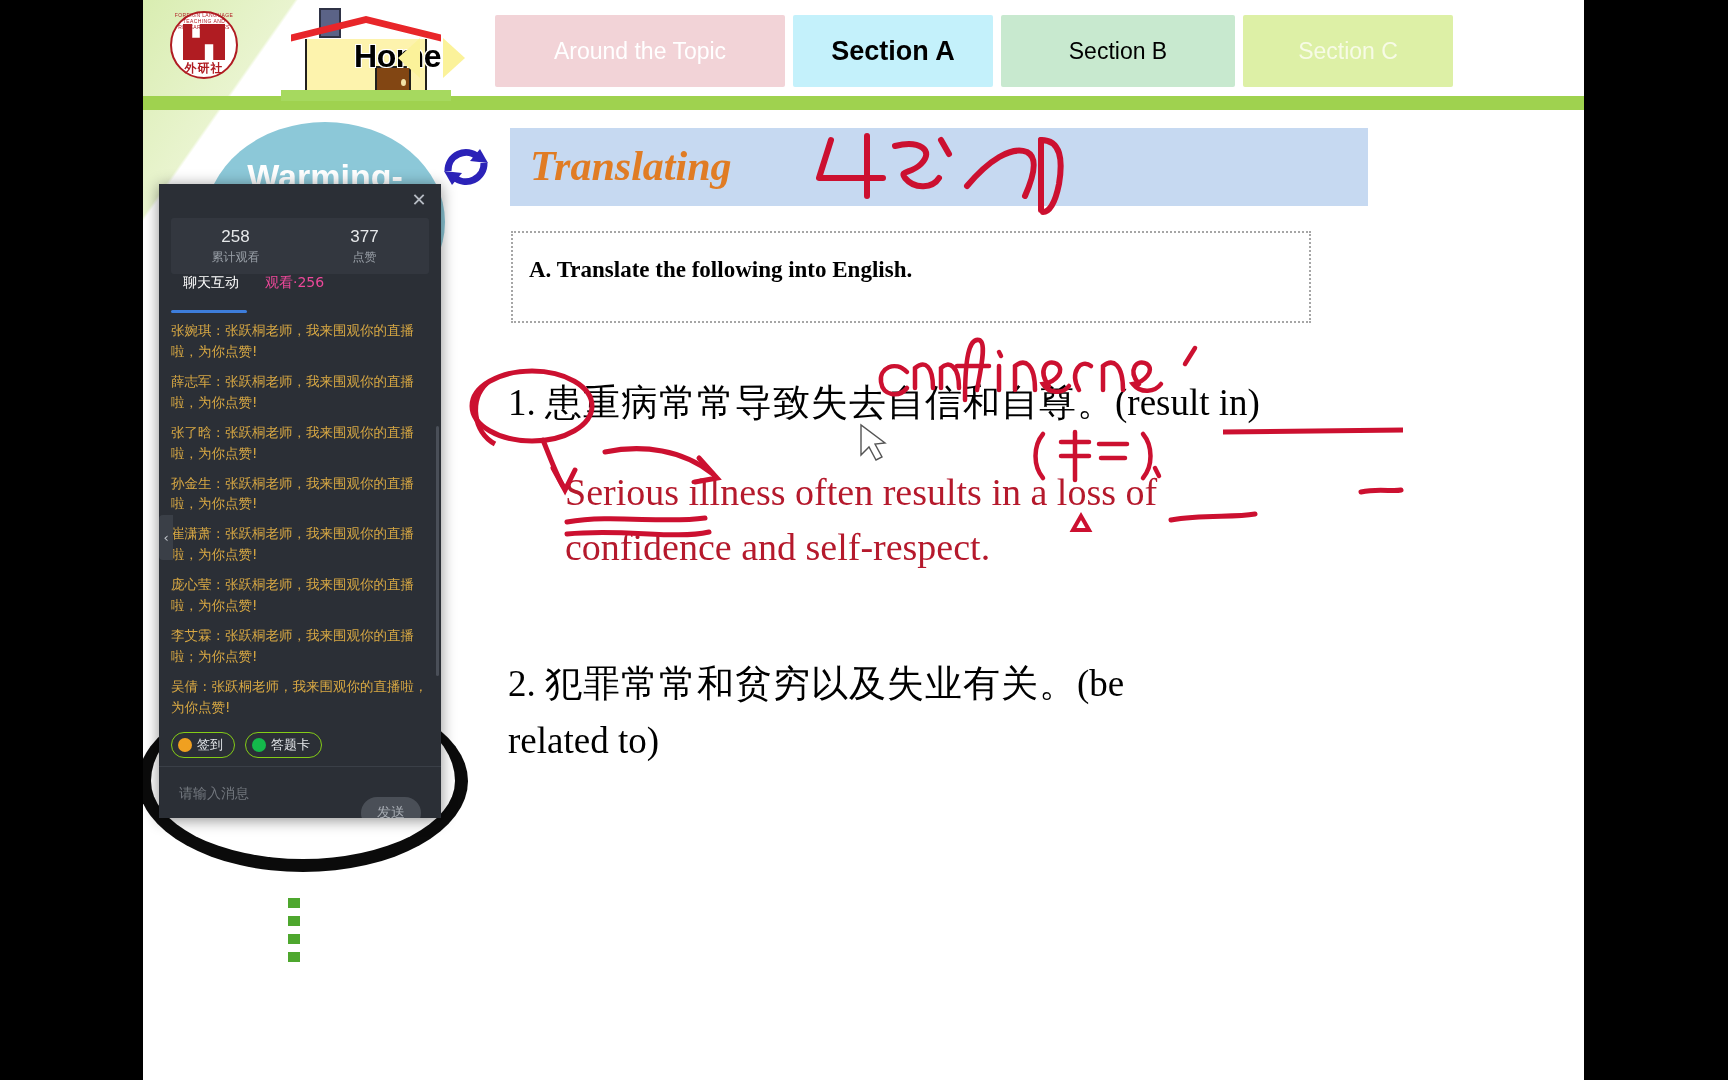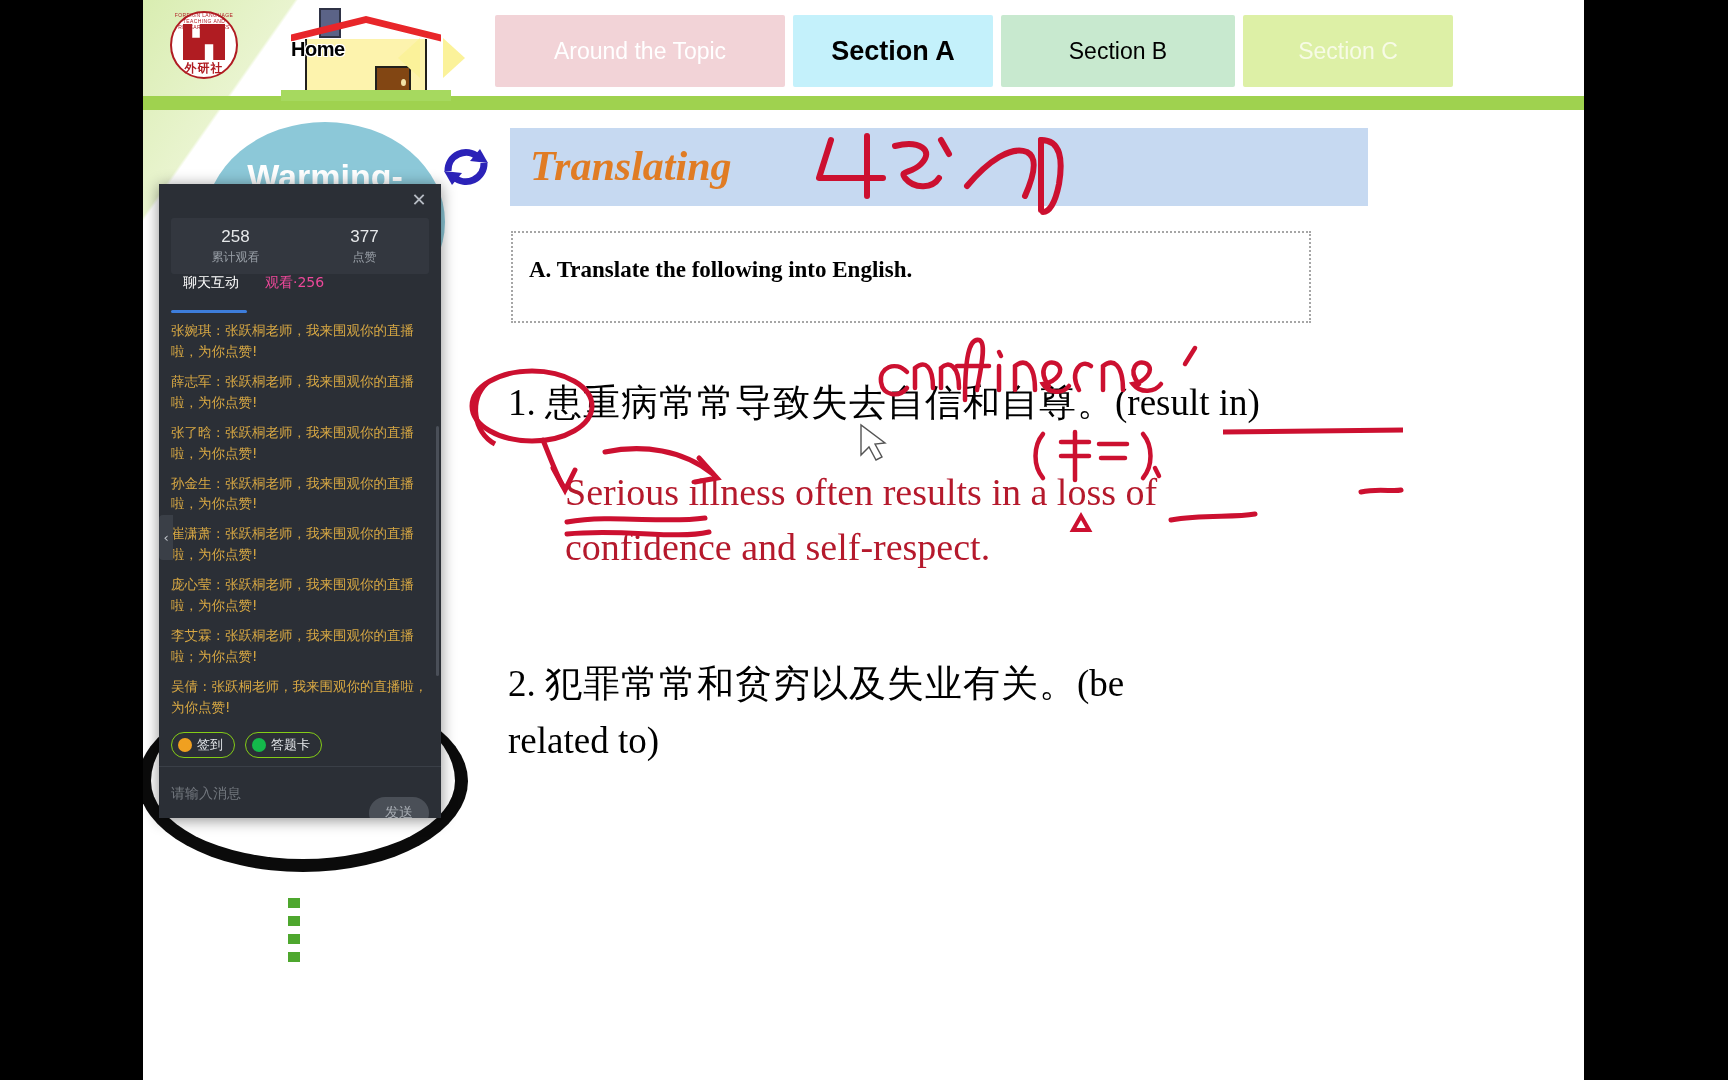--- a/index.html
+++ b/index.html
@@ -71,22 +71,22 @@
   }
   .home .door{
     position:absolute; left:84px; top:60px; width:36px; height:26px;
     background:#824613; border:2px solid #22201c;
   }
   .home .knob{
     position:absolute; left:110px; top:73px; width:5px; height:7px;
     background:#f2e2a8; border-radius:50%;
   }
   .home .label{
-    position:absolute; left:0; top:32px; width:150px; text-align:left;
-    font-size:20px; font-weight:bold; color:#000;
+    position:absolute; left:0; top:32px; width:150px; text-align:right;
+    font-size:32px; font-weight:bold; color:#000;
     font-family:"Liberation Sans", sans-serif; letter-spacing:-.5px;
     text-shadow:1px 1px 0 #fff, -1px -1px 0 #fff, 1px -1px 0 #fff, -1px 1px 0 #fff;
   }
   .home .ground{
     position:absolute; left:-10px; top:84px; width:170px; height:11px;
     background:#a6d95f;
   }
   .arrow{
     position:absolute; top:38px; width:0; height:0;
   }
@@ -224,21 +224,21 @@
   .chip{
     display:flex; align-items:center; gap:5px;
     border:1px solid #84cc16; border-radius:14px; padding:3px 11px 3px 6px;
     font-size:13px; color:#e3e6e9; font-family:"DejaVu Sans", sans-serif;
   }
   .dot{ width:14px; height:14px; border-radius:50%; display:inline-block; }
   .dot-orange{ background:#f0a020; }
   .dot-green{ background:#14b84b; }
   .chat-input-row{
     border-top:1px solid #3a3f47; height:52px; display:flex; align-items:center;
-    padding:0 12px; flex:none; position:relative;
+    padding:0 20px; flex:none; position:relative;
   }
   .chat-input{
     flex:1; background:transparent; border:none; outline:none;
     font-size:14px; color:#e6e8ea; font-family:"DejaVu Sans", sans-serif;
   }
   .chat-input::placeholder{ color:#72777e; }
   .send-btn{
     background:#4a4f57; color:#a8adb4; border:none; border-radius:16px;
     padding:7px 16px; font-size:14px; font-family:"DejaVu Sans", sans-serif; cursor:pointer;margin-top:40px;
   }

